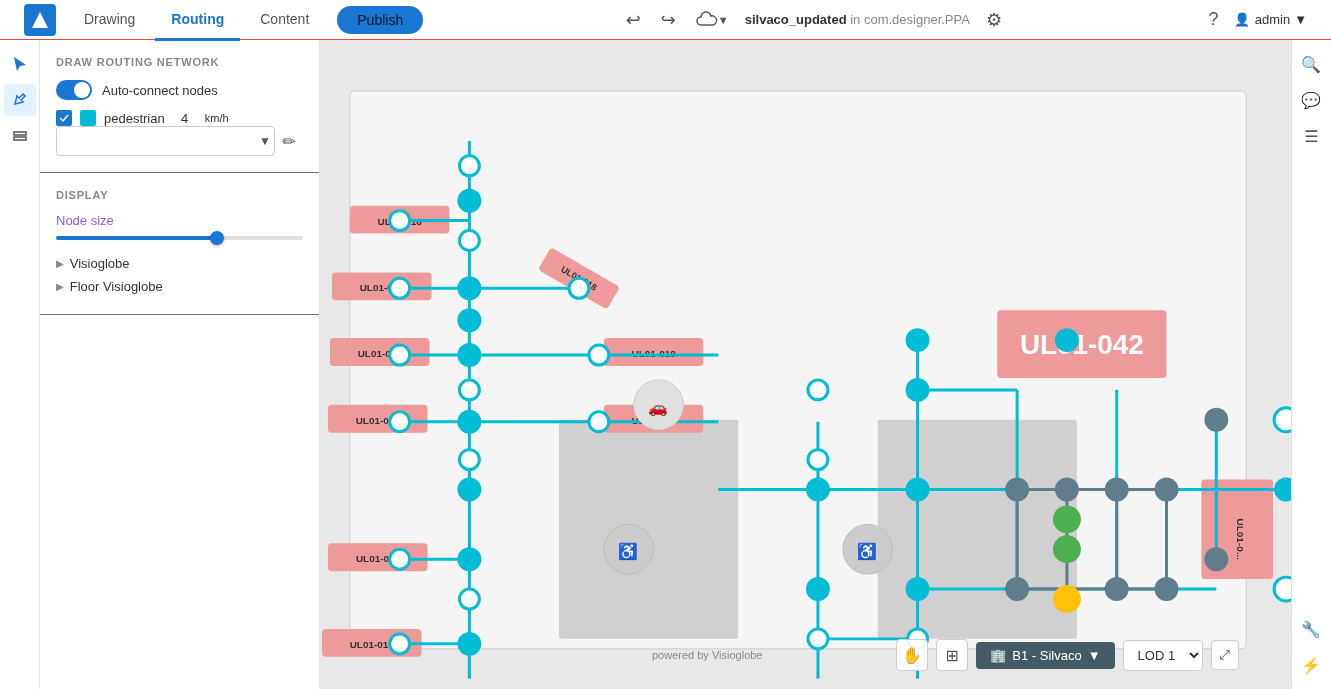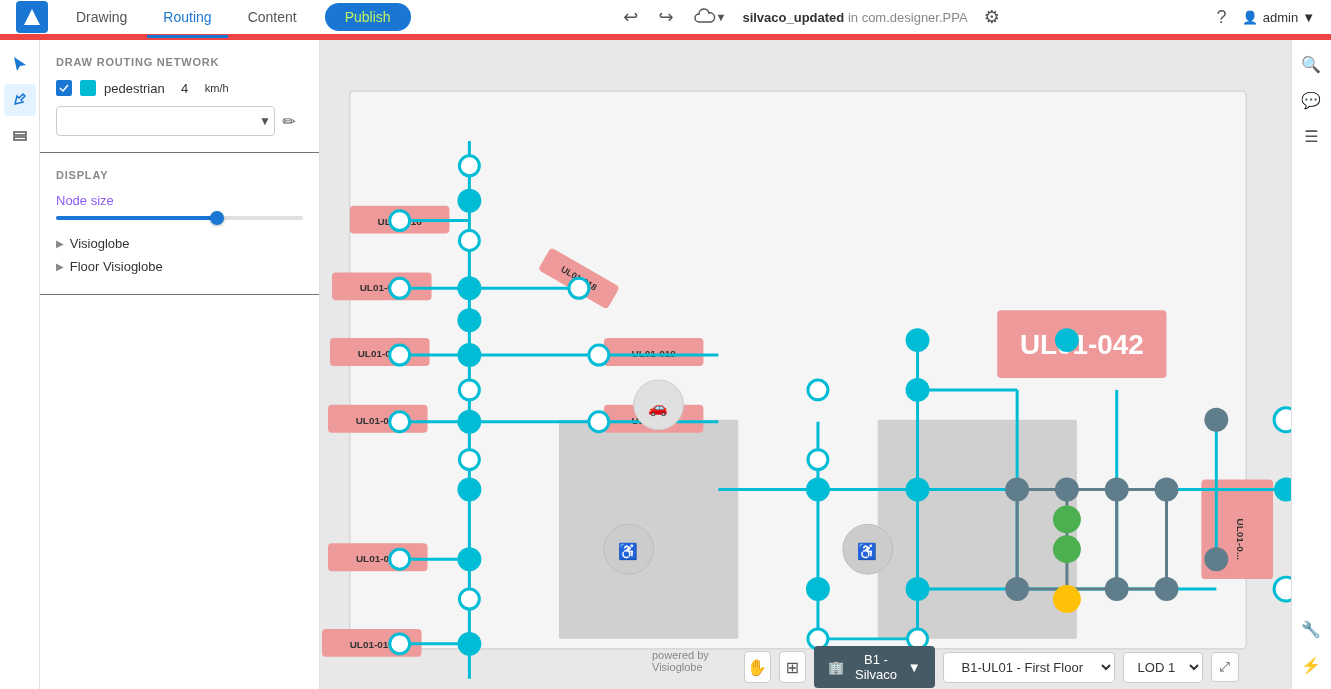--- a/index.html
+++ b/index.html
@@ -1,37 +1,37 @@
 <!DOCTYPE html>
 <html><head>
   <meta charset="utf-8">
   <style>
     * { box-sizing: border-box; margin: 0; padding: 0; }
     body { font-family: 'Segoe UI', Arial, sans-serif; font-size: 13px; background: #f0f0f0; overflow: hidden; width: 1331px; height: 689px; }
 
     
     .topbar {
       display: flex; align-items: center; height: 40px;
-      background: #fff; border-bottom: 6px solid #ef4444;
-      padding: 0 16px; gap: 4px; position: relative; z-index: 100;
+      background: #fff; border-bottom: 1px solid #ef4444;
+      padding: 0 24px; gap: 4px; position: relative; z-index: 100;
     }
     .topbar-logo {
       width: 32px; height: 32px; background: #1976d2; border-radius: 4px;
       display: flex; align-items: center; justify-content: center;
       margin-right: 8px; flex-shrink: 0;
     }
     .topbar-logo svg { width: 20px; height: 20px; fill: white; }
     .tab {
       padding: 0 16px; height: 40px; display: flex; align-items: center;
       cursor: pointer; font-size: 14px; color: #555; border-bottom: 3px solid transparent;
       position: relative; top: 1px;
     }
-    .tab.active { color: #1976d2; border-bottom: 3px solid #1976d2; font-weight: 400; }
+    .tab.active { color: #1976d2; border-bottom: 3px solid #1976d2; font-weight: 700; }
     .publish-btn {
-      background: #1976d2; color: #bef264; border: none; border-radius: 20px;
+      background: #1976d2; color: #0f172a; border: none; border-radius: 20px;
       padding: 6px 20px; font-size: 14px; cursor: pointer; margin-left: 8px;
       font-weight: 500;
     }
     .topbar-center {
       flex: 1; display: flex; align-items: center; justify-content: center; gap: 12px;
     }
     .topbar-icon-btn {
       background: none; border: none; cursor: pointer; color: #555;
       font-size: 18px; padding: 4px; border-radius: 4px;
       display: flex; align-items: center;
@@ -89,21 +89,21 @@
       width: 36px; height: 20px; background: #1976d2; border-radius: 10px;
       position: relative; cursor: pointer; flex-shrink: 0;
     }
     .toggle::after {
       content: ''; position: absolute; width: 16px; height: 16px;
       background: #fff; border-radius: 50%; top: 2px; right: 2px;
       transition: left 0.2s;
     }
     .toggle-label { font-size: 13px; color: #333; }
     .pedestrian-row {
-      display: flex; align-items: center; gap: 8px; margin-bottom: 10px;
+      display: flex; align-items: center; gap: 8px; 
     }
     .checkbox {
       width: 16px; height: 16px; background: #1976d2; border-radius: 2px;
       display: flex; align-items: center; justify-content: center; cursor: pointer;
       flex-shrink: 0;
     }
     .checkbox svg { width: 12px; height: 12px; fill: white; }
     .color-swatch {
       width: 16px; height: 16px; background: #00bcd4; border-radius: 2px; flex-shrink: 0;
     }
@@ -171,22 +171,22 @@
     .rt-btn {
       width: 32px; height: 32px; display: flex; align-items: center; justify-content: center;
       cursor: pointer; border-radius: 4px; color: #555; border: none; background: none;
       font-size: 16px;
     }
     .rt-btn.orange { color: #ff9800; }
     .rt-btn.tools { color: #555; }
 
     
     .bottom-bar {
-      position: absolute; bottom: 4px; left: 320px; right: 40px;
-      height: 36px; display: flex; justify-content: space-between;
+      position: absolute; bottom: 16px; left: 320px; right: 40px;
+      height: 36px; display: flex; align-items: center; justify-content: space-between;
       background: transparent; padding: 0 12px; z-index: 50;
     }
     .bottom-left { font-size: 11px; color: #888; }
     .bottom-center { display: flex; align-items: center; gap: 8px; }
     .bottom-btn {
       width: 32px; height: 32px; background: rgba(255,255,255,0.9); border: 1px solid #ccc;
       border-radius: 4px; display: flex; align-items: center; justify-content: center;
       cursor: pointer; font-size: 16px; color: #555;
     }
     .floor-btn {
@@ -271,20 +271,24 @@
           <rect x="2" y="9" width="12" height="3"></rect>
         </svg>
     </button>
   </div>
 
   <div class="side-panel">
 
     <div class="panel-section">
       <div class="panel-section-title">DRAW ROUTING NETWORK</div>
 
+      <div class="toggle-row">
+        <div class="toggle"></div>
+        <span class="toggle-label">Auto-connect nodes</span>
+      </div>
 
 
       <div class="pedestrian-row">
         <div class="checkbox">
           <svg viewBox="0 0 12 12">
               <polyline points="2,6 5,9 10,3" stroke="white" stroke-width="1.5" fill="none"></polyline>
             </svg>
         </div>
         <div class="color-swatch"></div>
         <span class="ped-label">pedestrian</span>
@@ -480,23 +484,20 @@
     <div class="bottom-bar">
       <span class="bottom-left">powered by Visioglobe</span>
       <div class="bottom-center">
         <div class="bottom-btn">✋</div>
         <div class="bottom-btn">⊞</div>
         <button class="floor-btn">
           <span>🏢</span>
           <span>B1 - Silvaco</span>
           <span>▼</span>
         </button>
-        <select class="floor-dropdown">
-          <option>B1-UL01 - First Floor</option>
-        </select>
         <select class="lod-dropdown">
           <option>LOD 1</option>
         </select>
         <div class="expand-btn">⤢</div>
       </div>
     </div>
   </div>
 
   <div class="right-toolbar">
     <button class="rt-btn">🔍</button>

